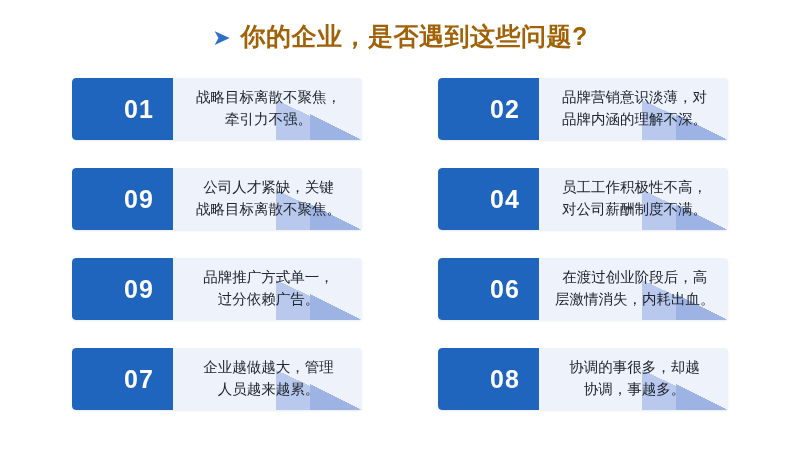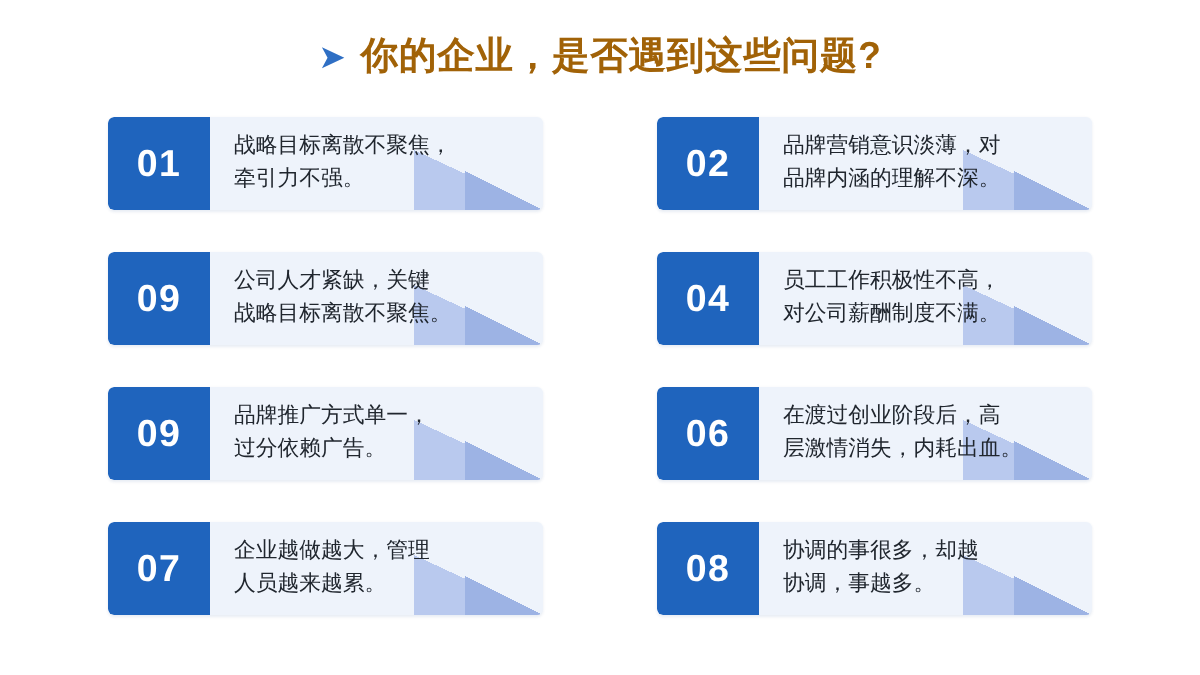--- a/index.html
+++ b/index.html
@@ -94,20 +94,21 @@
     background: #1f64bd;
     color: #ffffff;
     display: flex;
     align-items: center;
     justify-content: center;
     font-size: 25px;
     font-weight: bold;
     letter-spacing: 1px;
     border-radius: 4px 0 0 4px;
     z-index: 2;
+    padding-left: 33px;
   }
   
   .num-box::after {
     content: "";
     position: absolute;
     left: 0;
     bottom: -6px;
     width: 68px;
     height: 6px;
     background: #2f6fc4;
@@ -122,20 +123,21 @@
     padding: 8px 14px 8px 16px;
     display: flex;
     flex-direction: column;
     justify-content: center;
     color: #20262e;
     font-size: 14.5px;
     line-height: 1.5;
   }
   .card-text .line {
     white-space: nowrap;
+    text-align: center;
   }
 </style>
 </head>
 <body>
 
 <div class="slide">
 
   <div class="title-row">
     <span class="title-bullet">➤</span>
     <span class="title-text">你的企业，是否遇到这些问题?</span>

